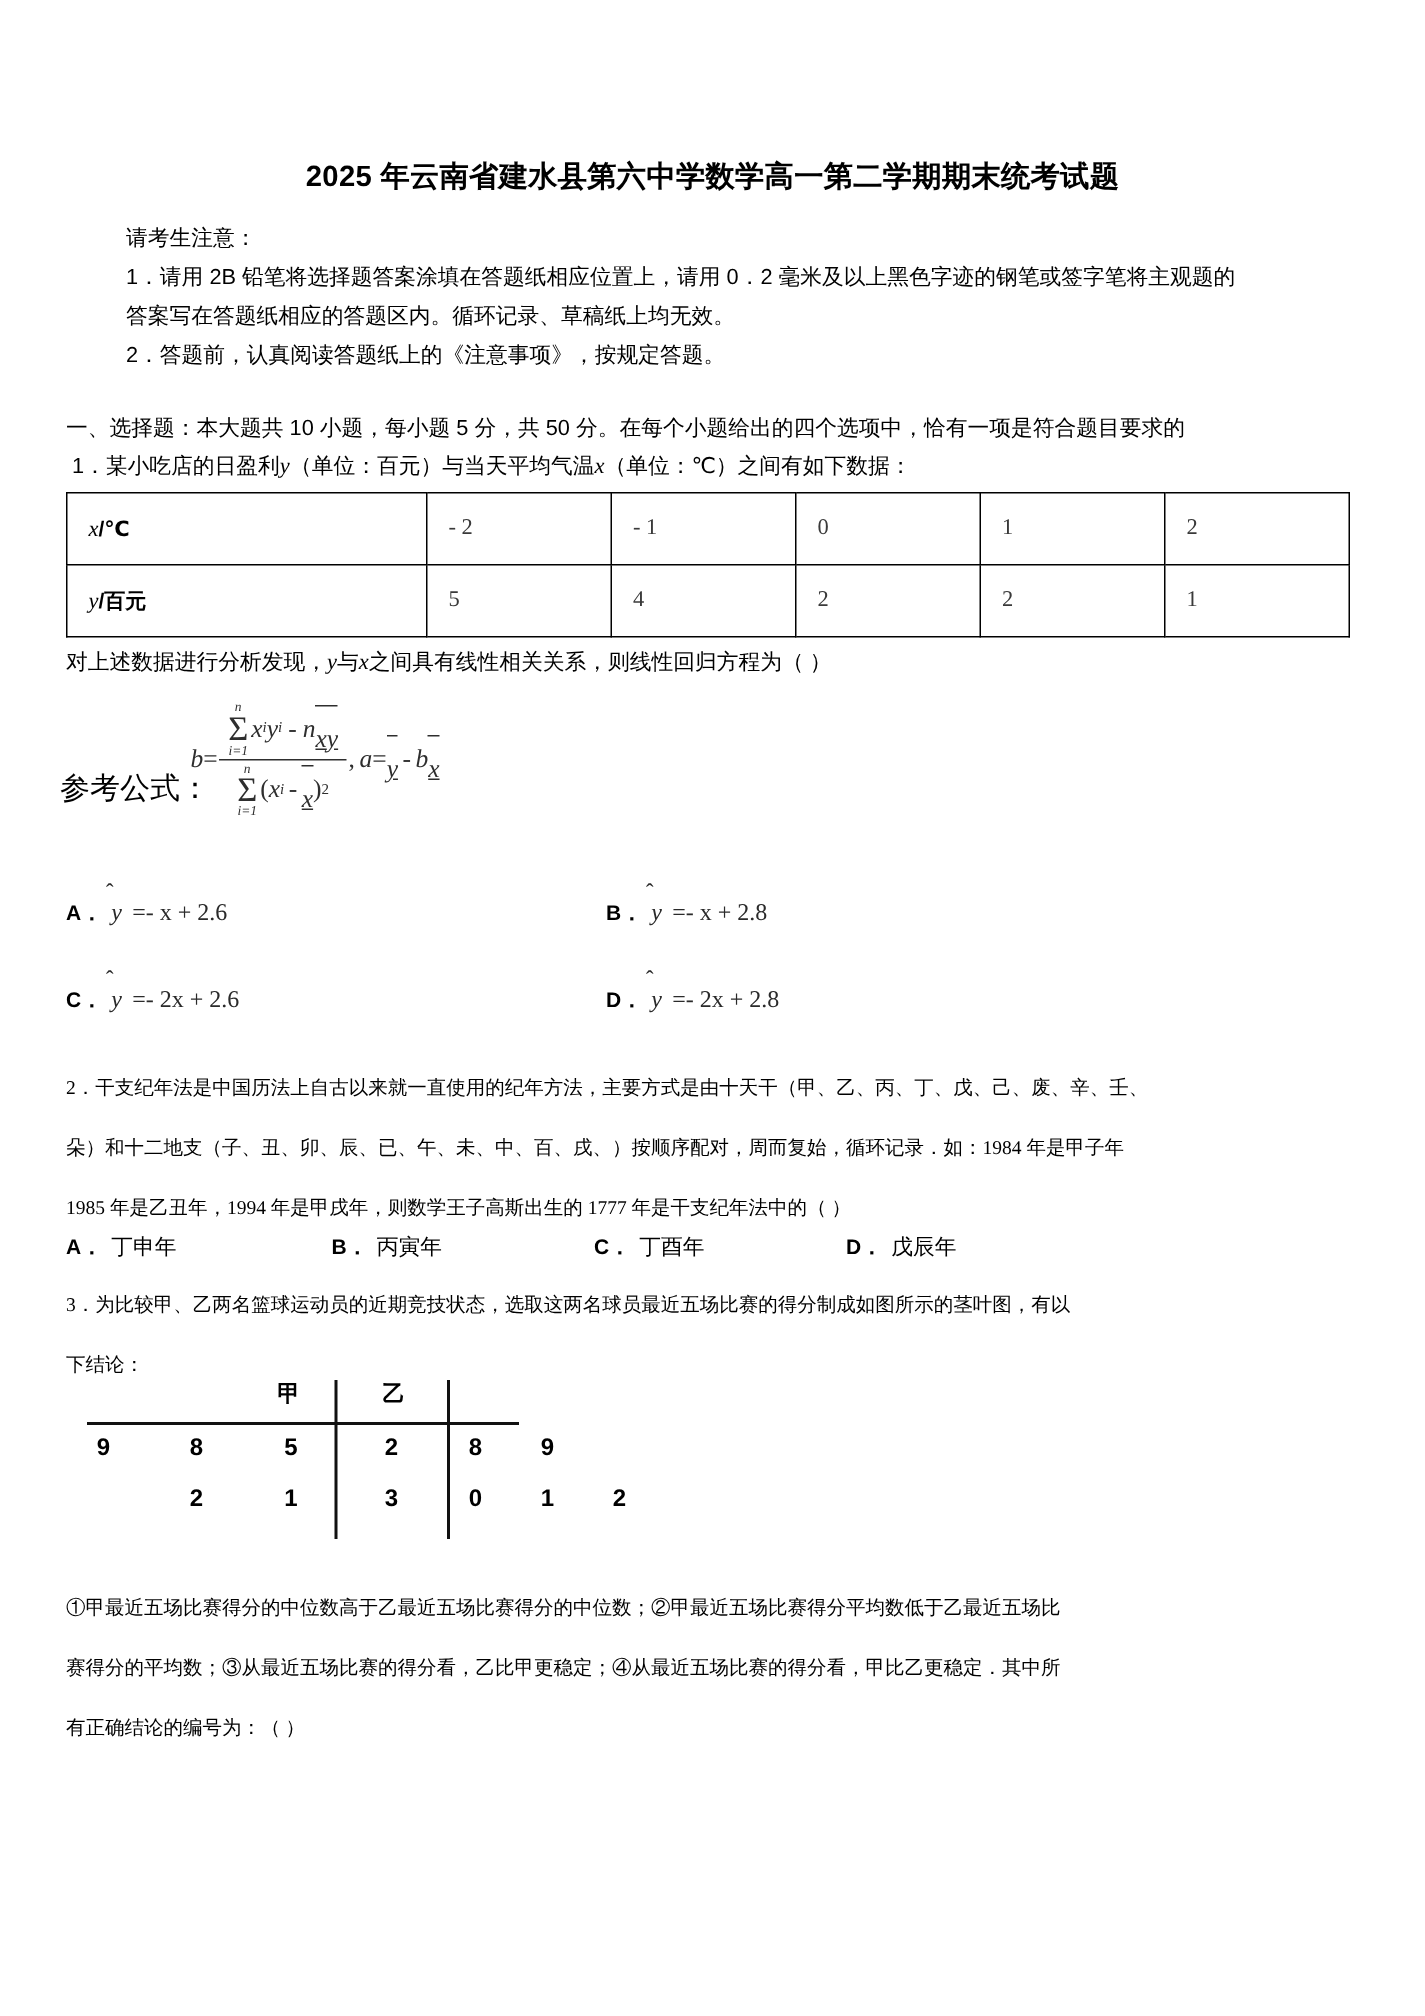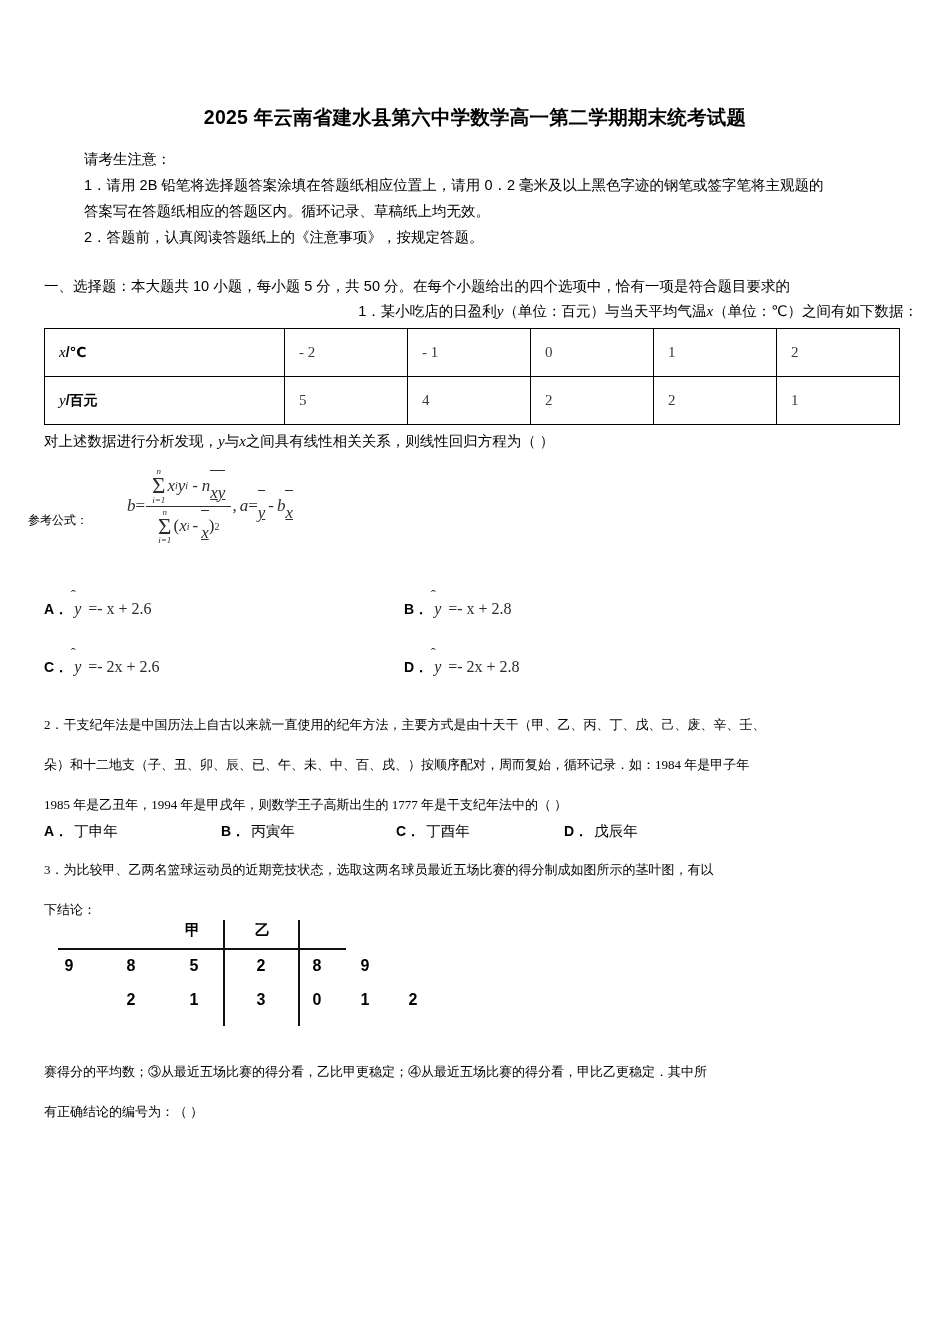--- a/index.html
+++ b/index.html
@@ -55,28 +55,27 @@
     left: 44px;
     top: 274px;
     width: 880px;
     font-family: "Liberation Sans", "DejaVu Sans", sans-serif;
     font-size: 14.5px;
     line-height: 25px;
     white-space: nowrap;
   }
   .q1-stem {
     position: absolute;
-    left: 38px;
+    left: 48px;
     top: 299px;
     width: 880px;
     font-family: "Liberation Sans", "DejaVu Sans", sans-serif;
     font-size: 14.5px;
     line-height: 25px;
     white-space: nowrap;
-    text-align: right;
   }
   .var { font-family: "Liberation Serif", serif; font-style: italic; font-size: 15px; }
 
   
   .data-table {
     position: absolute;
     left: 44px;
     top: 328px;
     width: 856px;
     border-collapse: collapse;
@@ -106,24 +105,24 @@
     top: 432px;
     width: 880px;
     font-family: "Liberation Sans", "DejaVu Sans", sans-serif;
     font-size: 14.5px;
     white-space: nowrap;
   }
 
   
   .formula-label {
     position: absolute;
-    left: 28px;
+    left: 40px;
     top: 512px;
     font-family: "Liberation Sans", "DejaVu Sans", sans-serif;
-    font-size: 12px;
+    font-size: 20px;
   }
   .formula-wrap {
     position: absolute;
     left: 127px;
     top: 466px;
     font-family: "Liberation Serif", "DejaVu Serif", serif;
     font-size: 17px;
     color: #2e2e2e;
     display: flex;
     align-items: center;
@@ -437,20 +436,21 @@
     <div class="sl-cell sl-r2" style="left:0px"></div>
     <div class="sl-cell sl-r2" style="left:62px">2</div>
     <div class="sl-cell sl-r2" style="left:125px">1</div>
     <div class="sl-cell sl-r2" style="left:192px">3</div>
     <div class="sl-cell sl-r2" style="left:248px">0</div>
     <div class="sl-cell sl-r2" style="left:296px">1</div>
     <div class="sl-cell sl-r2" style="left:344px">2</div>
   </div>
 
   <div class="qp" style="top:1052px">
+    <div class="qline">①甲最近五场比赛得分的中位数高于乙最近五场比赛得分的中位数；②甲最近五场比赛得分平均数低于乙最近五场比</div>
     <div class="qline">赛得分的平均数；③从最近五场比赛的得分看，乙比甲更稳定；④从最近五场比赛的得分看，甲比乙更稳定．其中所</div>
     <div class="qline">有正确结论的编号为：（    ）</div>
   </div>
 
   <div class="choices-plain" style="top:1174px">
     <div class="chrow">
       <div class="choice" style="width:177px">
         <span class="lbl">A．</span>
         <span class="body">①③</span>
       </div>

